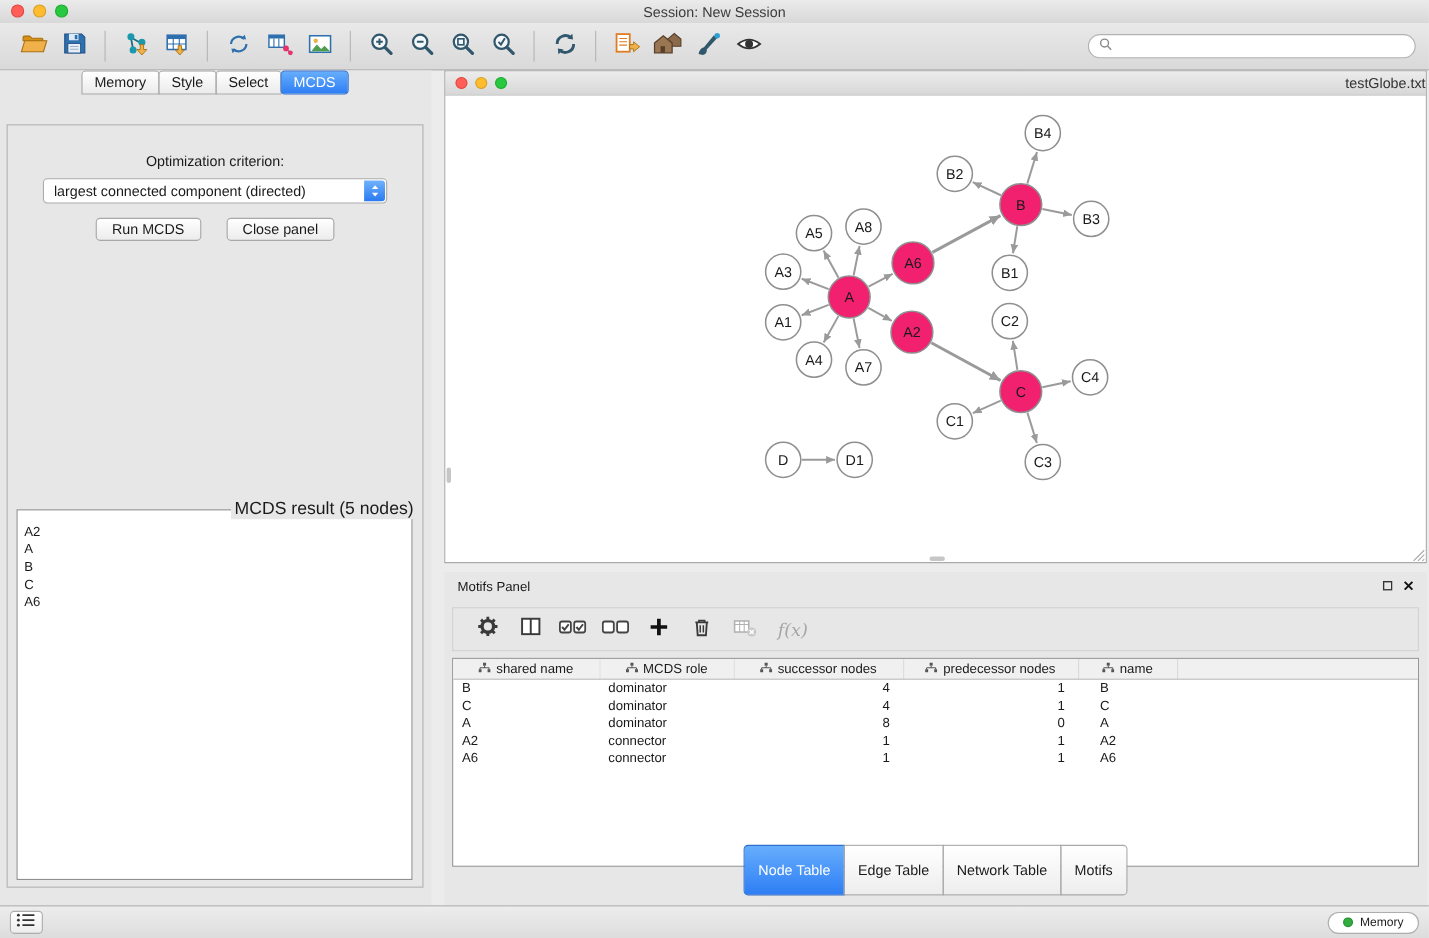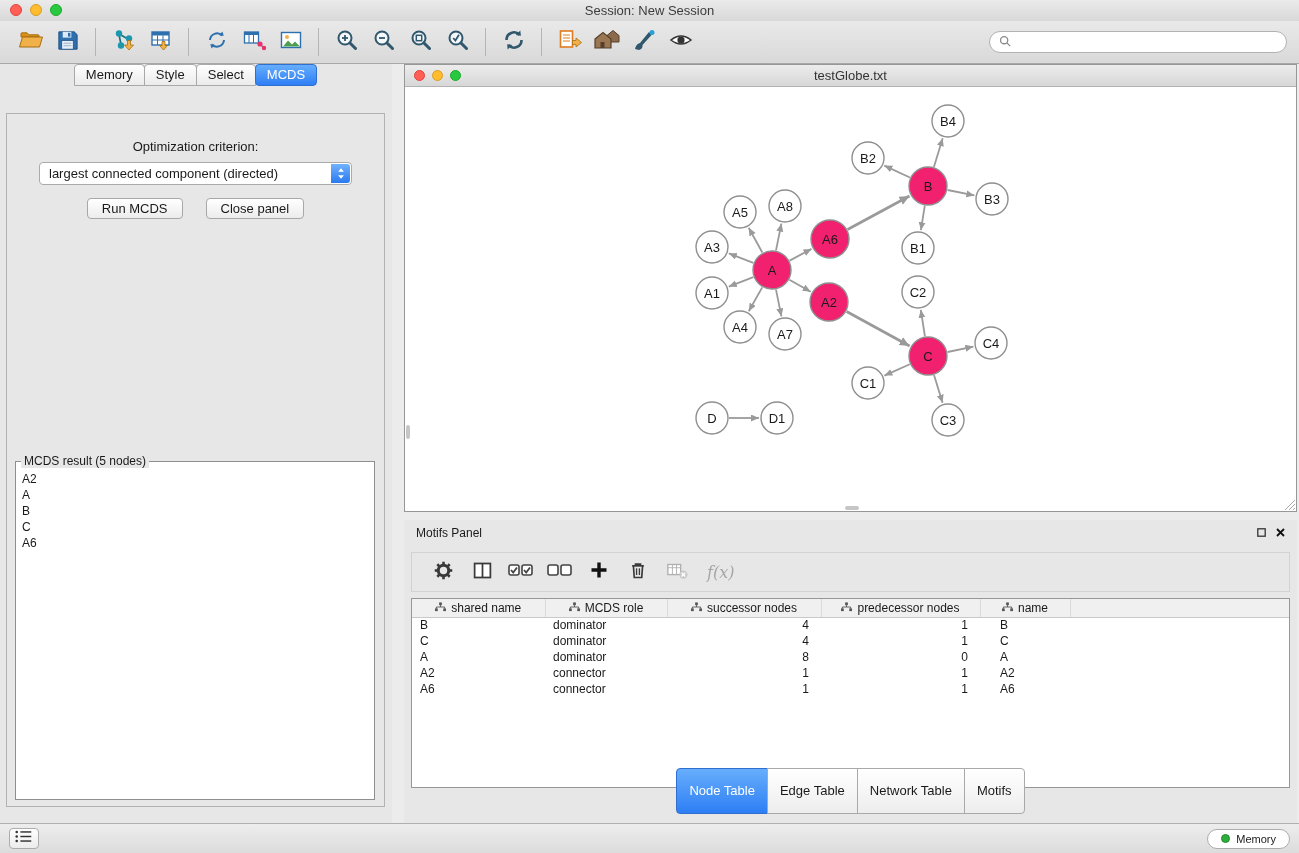--- a/index.html
+++ b/index.html
@@ -31,27 +31,27 @@
   .cp-tabs{display:flex;justify-content:center;position:relative;z-index:2;height:22px;margin-bottom:-1px;}
   .cp-tab{font-size:13px;line-height:20px;padding:0 11px;background:linear-gradient(#ffffff,#ebebeb);border:1px solid #a9a9a9;margin-left:-1px;border-radius:4px 4px 0 0;}
   .cp-tab.active{background:linear-gradient(#66aefc,#2e7ef5);color:#fff;border-color:#2e6fd0;border-radius:4px;}
   .cp-body{position:absolute;left:6px;right:7px;top:49px;bottom:16px;border:1px solid #b2b2b2;background:#e7e7e7;padding-top:25px;}
   .opt-label{text-align:center;font-size:13px;}
   .combo{width:313px;height:23px;margin:8px auto 0;background:#fff;border:1px solid #ababab;border-radius:4px;display:flex;align-items:center;position:relative;font-size:13px;padding:0 24px 0 9px;white-space:nowrap;overflow:hidden;}
   .combo-stepper{position:absolute;right:1px;top:1px;bottom:1px;width:19px;background:linear-gradient(#70b2fd,#2a7af0);border-radius:0 3px 3px 0;display:flex;align-items:center;justify-content:center;}
   .btn-row{display:flex;justify-content:center;gap:23px;margin-top:13px;}
   .aqua-btn{font-size:13px;font-family:inherit;padding:2px 14px;background:linear-gradient(#ffffff,#ececec);border:1px solid #a8a8a8;border-radius:4px;color:#1a1a1a;}
   .result-box{position:absolute;left:8px;right:9px;top:340px;bottom:6px;border:1px solid #8f8f8f;background:#fff;}
-  .result-box legend{font-size:12px;margin-left:5px;padding:0 3px;background:#e7e7e7;}
+  .result-box legend{font-size:16px;margin-left:5px;padding:0 3px;background:#e7e7e7;text-align:right;}
   .result-list{padding:3px 6px;font-size:12px;}
   .result-item{line-height:16px;}
 
   
   .network-window{position:absolute;left:404px;top:64px;width:893px;height:448px;background:#fff;border:1px solid #979797;}
-  .net-titlebar{height:22px;background:linear-gradient(#ececec,#d7d7d7);border-bottom:1px solid #b3b3b3;position:relative;display:flex;align-items:center;justify-content:center;font-size:13px;color:#333;}
+  .net-titlebar{height:22px;background:linear-gradient(#ececec,#d7d7d7);border-bottom:1px solid #b3b3b3;position:relative;display:flex;align-items:center;justify-content:flex-end;font-size:13px;color:#333;}
   .net-traffic{position:absolute;left:9px;top:5px;display:flex;gap:7px;}
   .net-traffic .light{width:11px;height:11px;}
   .net-canvas{position:relative;width:100%;height:424px;background:#fff;}
   .net-canvas svg{display:block;}
   .vscroll-nub{position:absolute;left:1px;top:338px;width:4px;height:14px;background:#c6c6c6;border-radius:2px;}
   .hscroll-nub{position:absolute;bottom:1px;left:440px;height:4px;width:14px;background:#c6c6c6;border-radius:2px;}
   .resize-grip{position:absolute;right:1px;bottom:1px;}
   .graph-label{font-size:13px;fill:#1a1a1a;}
 
   

